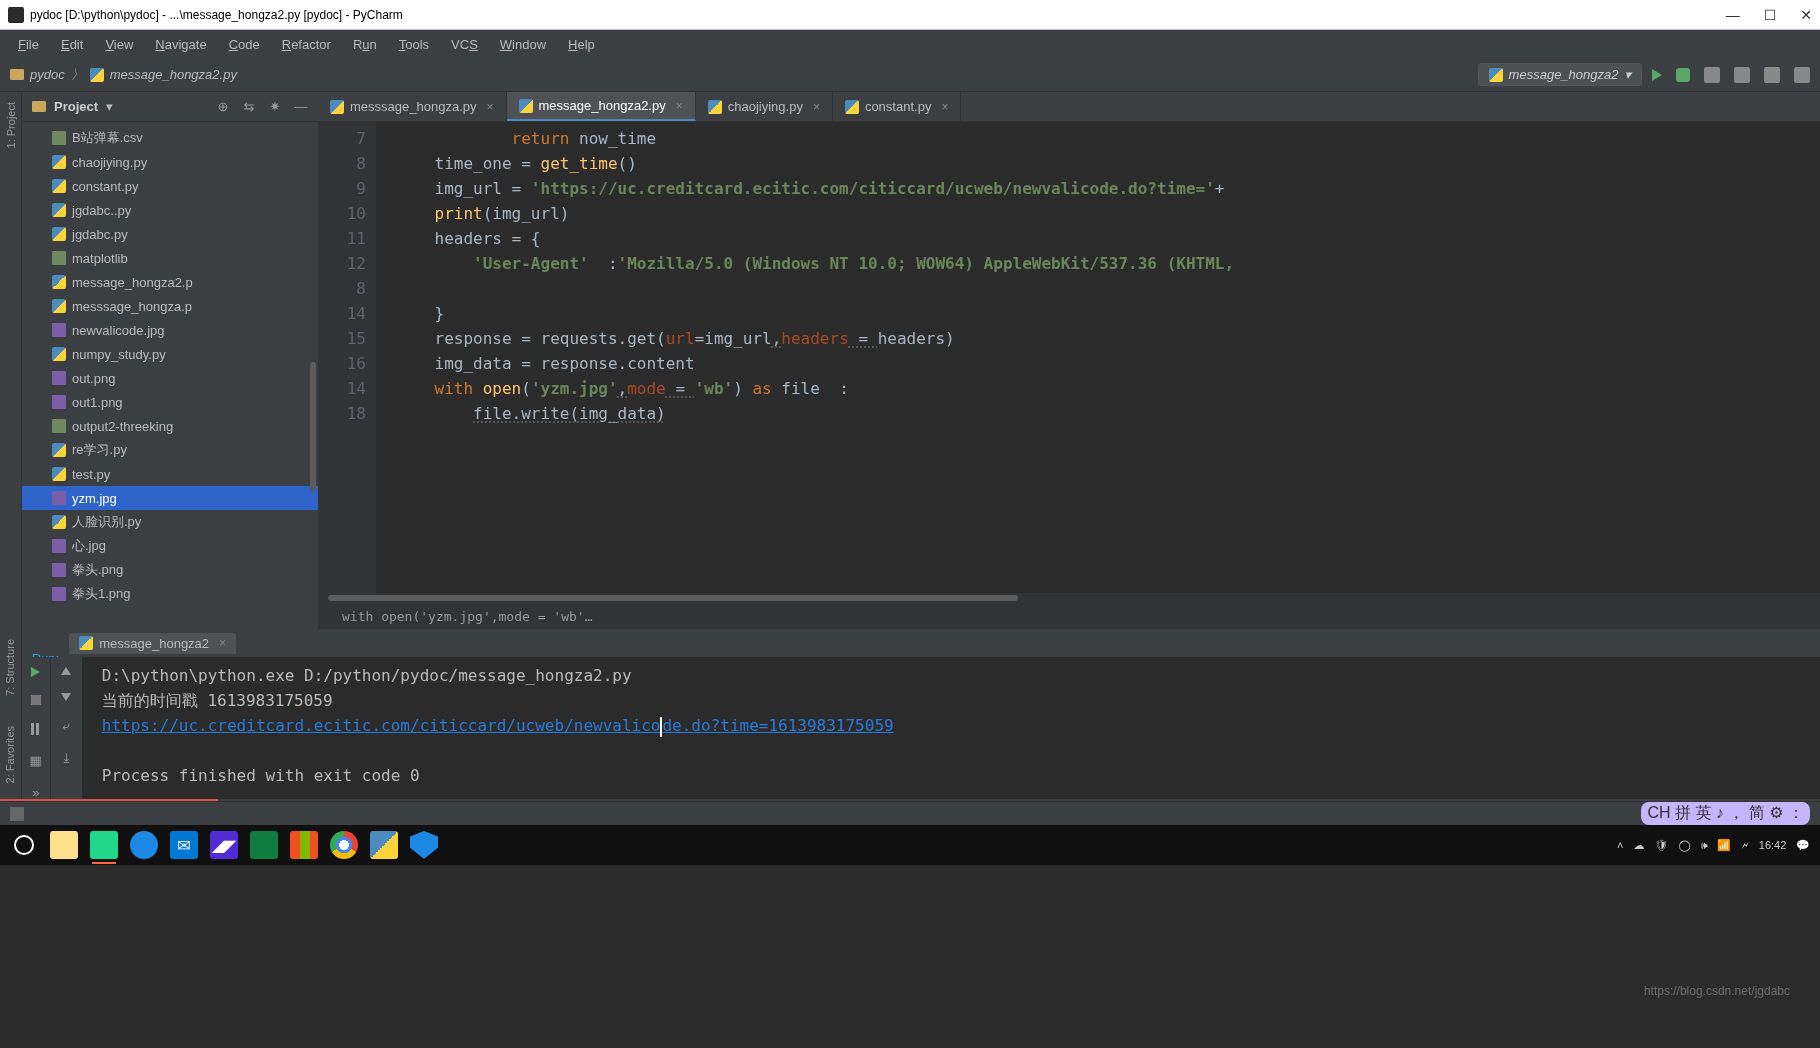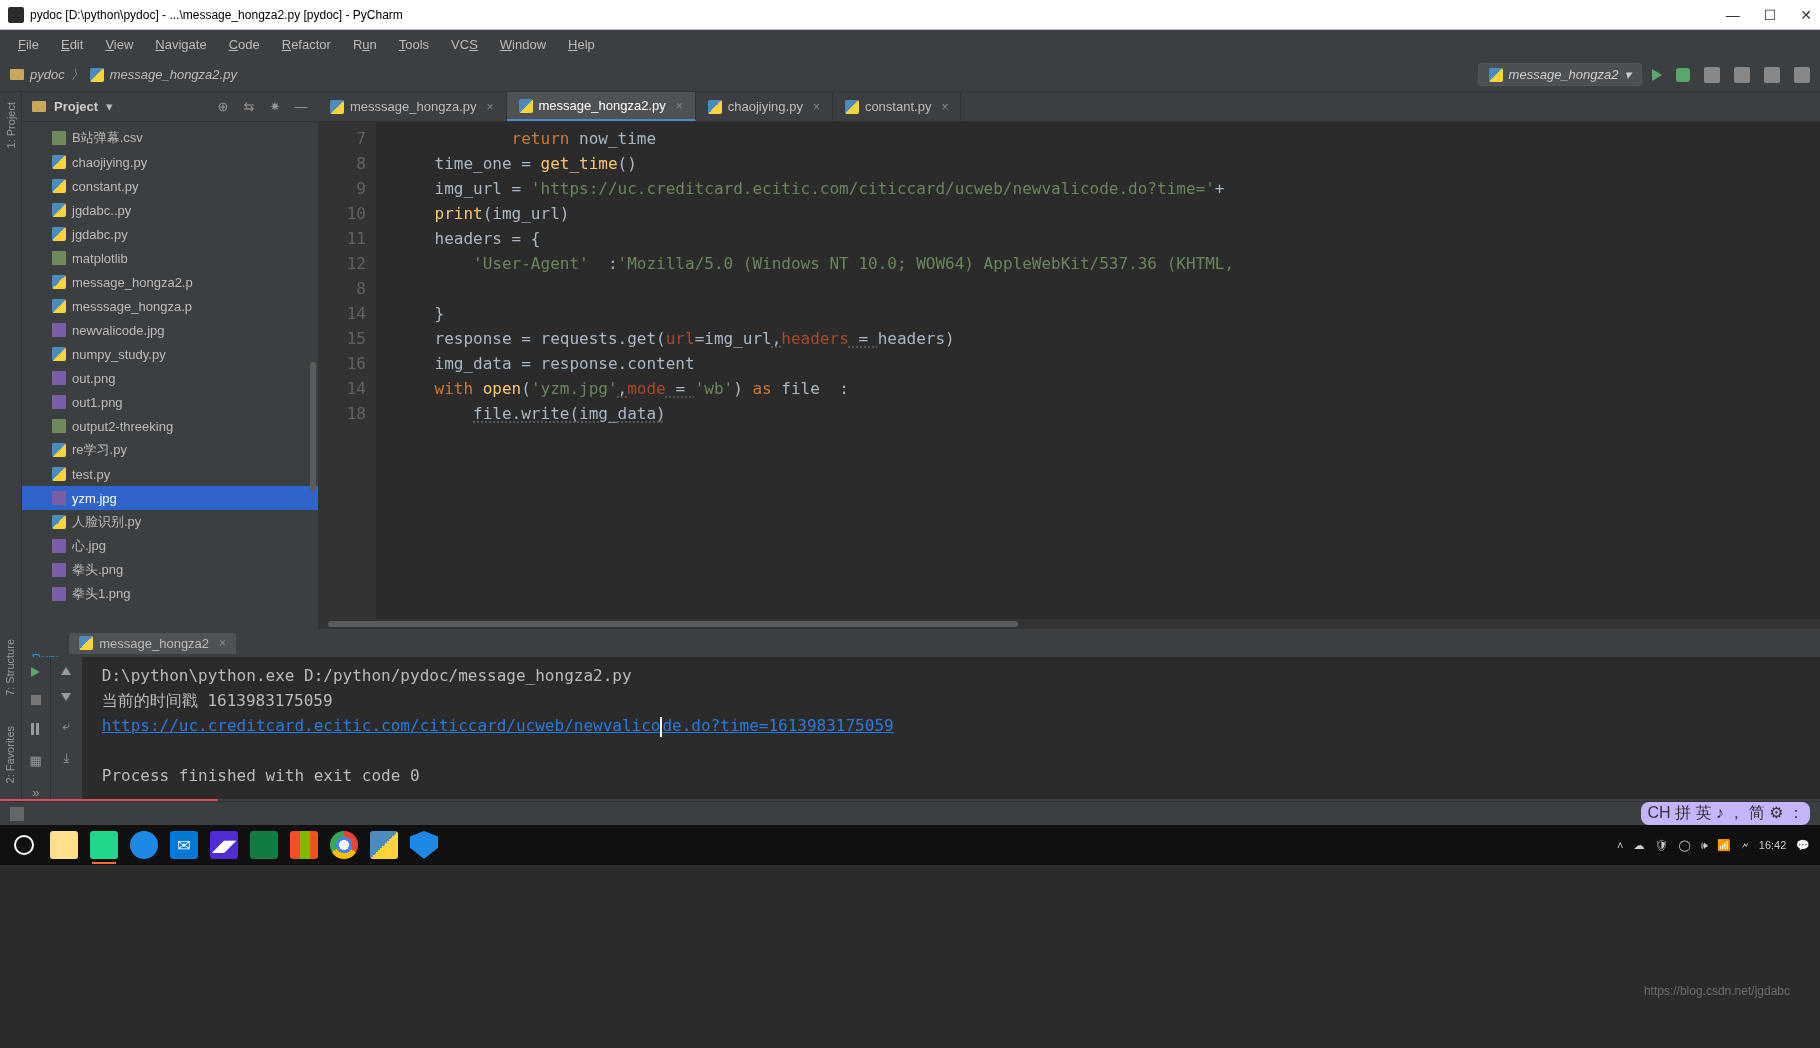--- a/index.html
+++ b/index.html
@@ -52,21 +52,21 @@
 .editor-tabs { height: 30px; background: #3c3f41; display: flex; align-items: stretch; border-bottom: 1px solid #323232; }
 .editor-tab { display: flex; align-items: center; padding: 0 12px; gap: 6px; color: #bbb; border-right: 1px solid #323232; cursor: pointer; font-size: 13px; }
 .editor-tab.active { background: #4e5254; color: #fff; border-bottom: 2px solid #4a88c7; }
 .tab-close { color: #888; font-size: 12px; margin-left: 4px; }
 .editor-body { flex: 1; display: flex; font-family: "Consolas", monospace; font-size: 16px; overflow: hidden; }
 .gutter { width: 58px; background: #313335; color: #606366; text-align: right; padding: 4px 10px 4px 0; line-height: 25px; }
 .code { flex: 1; padding: 4px 0; line-height: 25px; white-space: pre; color: #a9b7c6; position: relative; }
 .code-line { padding-left: 20px; }
 .kw { color: #cc7832; }
 .fn { color: #ffc66d; }
-.str { color: #6a8759; }
+.str { color: #6a8759; font-weight: bold; }
 .var { color: #a9b7c6; }
 .par { color: #aa4926; }
 .op { color: #a9b7c6; }
 .dotted { text-decoration: underline dotted #606366; text-underline-offset: 3px; }
 .editor-hscroll { height: 10px; background: #313335; position: relative; }
 .editor-hscroll-thumb { position: absolute; left: 10px; top: 2px; width: 690px; height: 6px; background: #5c5c5c; border-radius: 3px; }
 .breadcrumb-bar { height: 26px; background: #313335; padding-left: 24px; color: #999; font-family: Consolas, monospace; font-size: 13px; display: flex; align-items: center; }
 .run-tab-bar { height: 28px; background: #3c3f41; display: flex; align-items: center; padding: 0 10px; gap: 10px; width: 100%; }
 .run-container { display: flex; flex-direction: column; width: 100%; }
 .run-label { color: #0ea5e9; margin-top: 31px; }
@@ -305,20 +305,23 @@
           <div>15</div>
           <div>16</div>
           <div>14</div>
           <div>18</div>
         </div>
       <div class="code" id="code-view"><div class="code-line">            <span class="kw">return</span><span class="op"> now_time</span></div><div class="code-line">    <span class="var">time_one = </span><span class="fn">get_time</span><span class="op">()</span></div><div class="code-line">    <span class="var">img_url = </span><span class="str">'https://uc.creditcard.ecitic.com/citiccard/ucweb/newvalicode.do?time='</span><span class="op">+</span></div><div class="code-line">    <span class="fn">print</span><span class="op">(img_url)</span></div><div class="code-line">    <span class="var">headers = {</span></div><div class="code-line">        <span class="str">'User-Agent'</span><span class="op">  :</span><span class="str">'Mozilla/5.0 (Windows NT 10.0; WOW64) AppleWebKit/537.36 (KHTML,</span></div><div class="code-line">    </div><div class="code-line">    <span class="var">}</span></div><div class="code-line">    <span class="var">response = requests.get(</span><span class="par">url</span><span class="op">=img_url</span><span class="op dotted">,</span><span class="par">headers</span><span class="op dotted"> = </span><span class="op">headers)</span></div><div class="code-line">    <span class="var">img_data = response.content</span></div><div class="code-line">    <span class="kw">with</span><span class="op"> </span><span class="fn">open</span><span class="op">(</span><span class="str">'yzm.jpg'</span><span class="op dotted">,</span><span class="par">mode</span><span class="op dotted"> = </span><span class="str">'wb'</span><span class="op">) </span><span class="kw">as</span><span class="op"> file  :</span></div><div class="code-line">        <span class="var dotted">file.write(img_data)</span></div></div>
     </div>
     <div class="editor-hscroll">
       <div class="editor-hscroll-thumb"></div>
     </div>
+    <div class="breadcrumb-bar">
+      <span>with open('yzm.jpg',mode = 'wb'…</span>
+    </div>
   </div>
 </div>
 
 <div class="run-outer">
   <div class="left-gutter-bottom">
     <div class="vertical-text">7: Structure</div>
     <div class="vertical-text">2: Favorites</div>
   </div>
   <div class="run-container">
     <div class="run-tab-bar">

